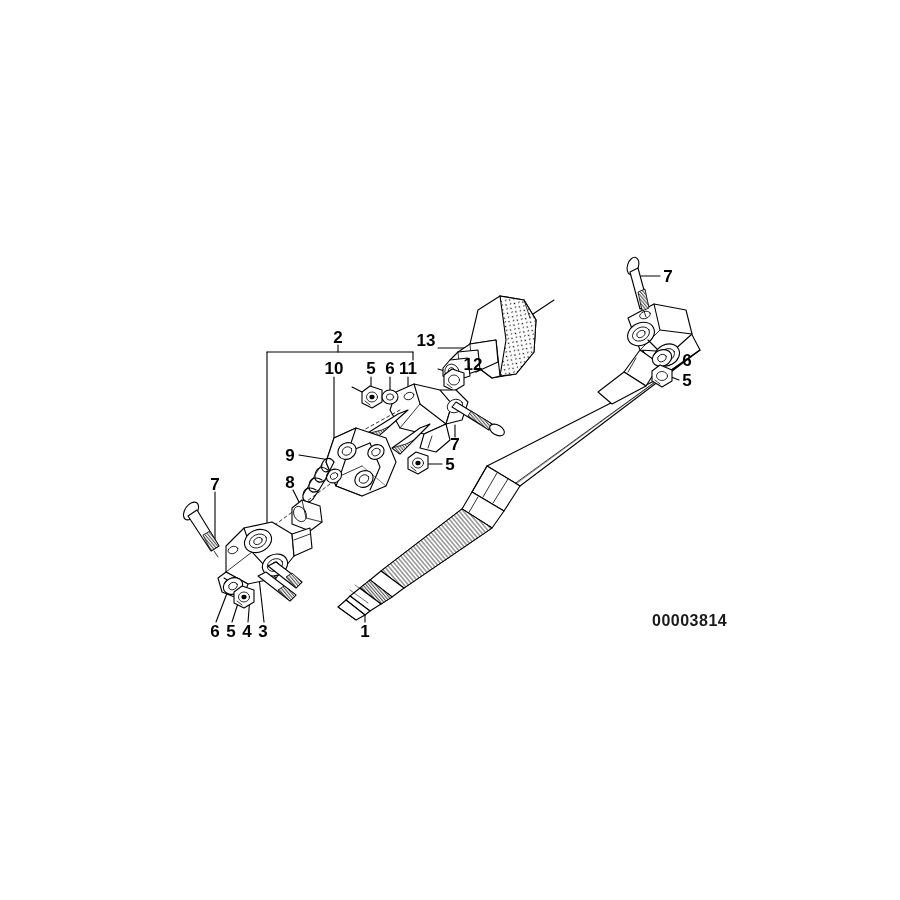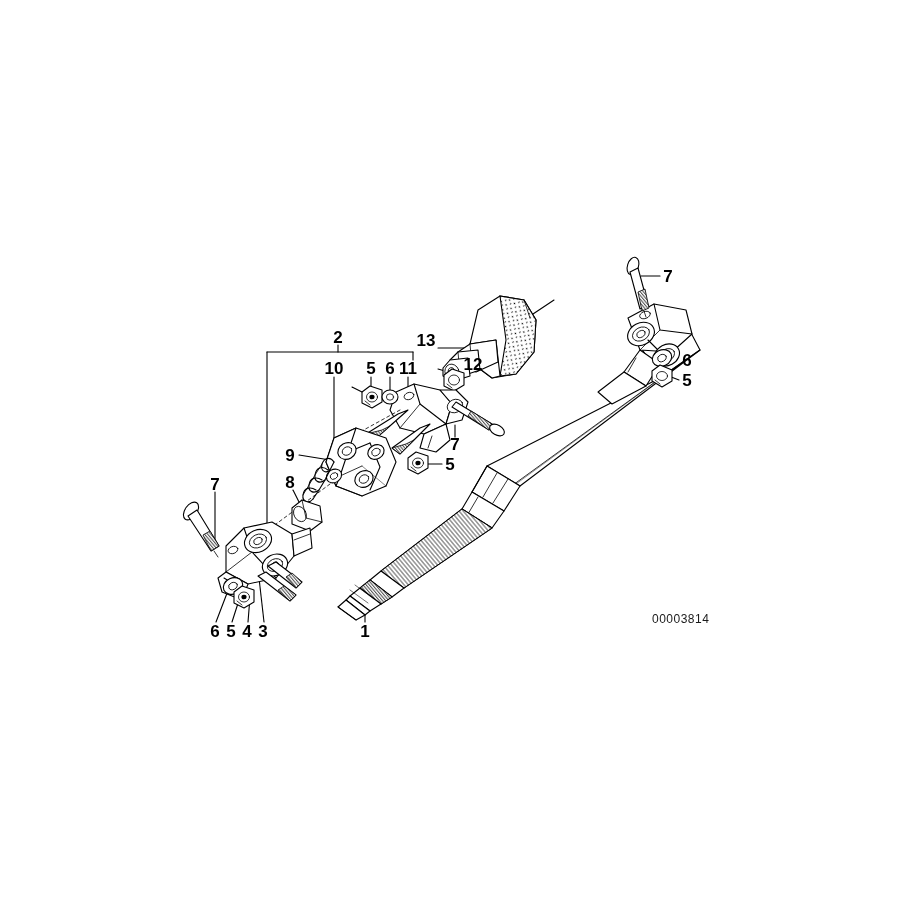--- a/index.html
+++ b/index.html
@@ -31,22 +31,22 @@
     font-weight: bold;
     color: #000000;
     line-height: 1;
     white-space: nowrap;
     transform: translate(-50%, -50%);
     letter-spacing: 0px;
   }
   .diagram-code {
     position: absolute;
     font-family: "Liberation Sans", sans-serif;
-    font-size: 12px;
-    font-weight: normal;
+    font-size: 16px;
+    font-weight: bold;
     color: #1a1a1a;
     letter-spacing: 0.5px;
     white-space: nowrap;
   }
 </style>
 </head>
 <body>
 
 <div id="page">
 

